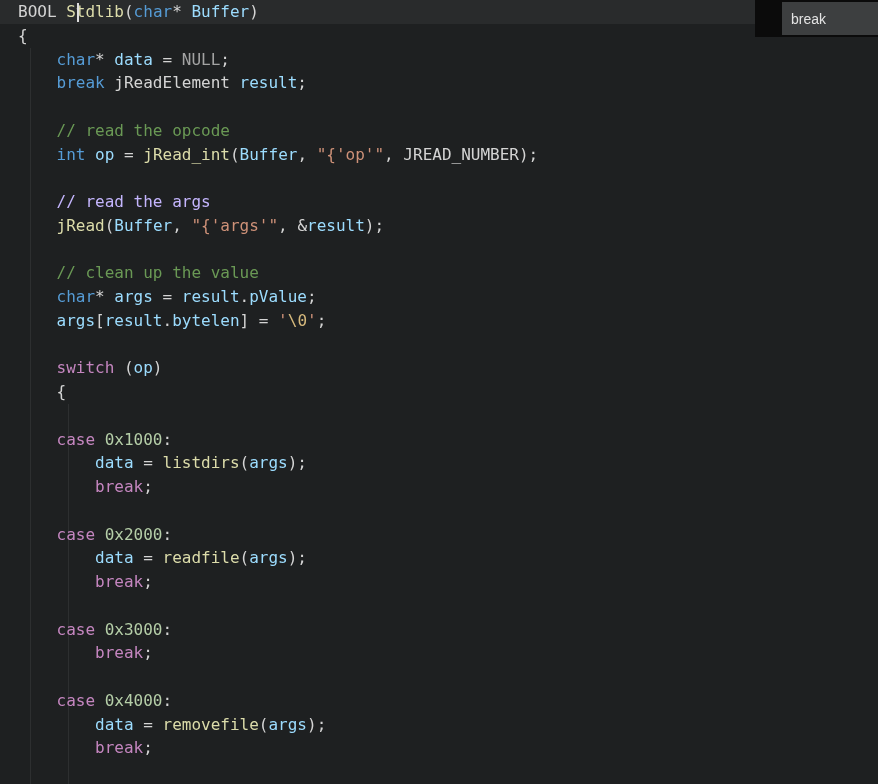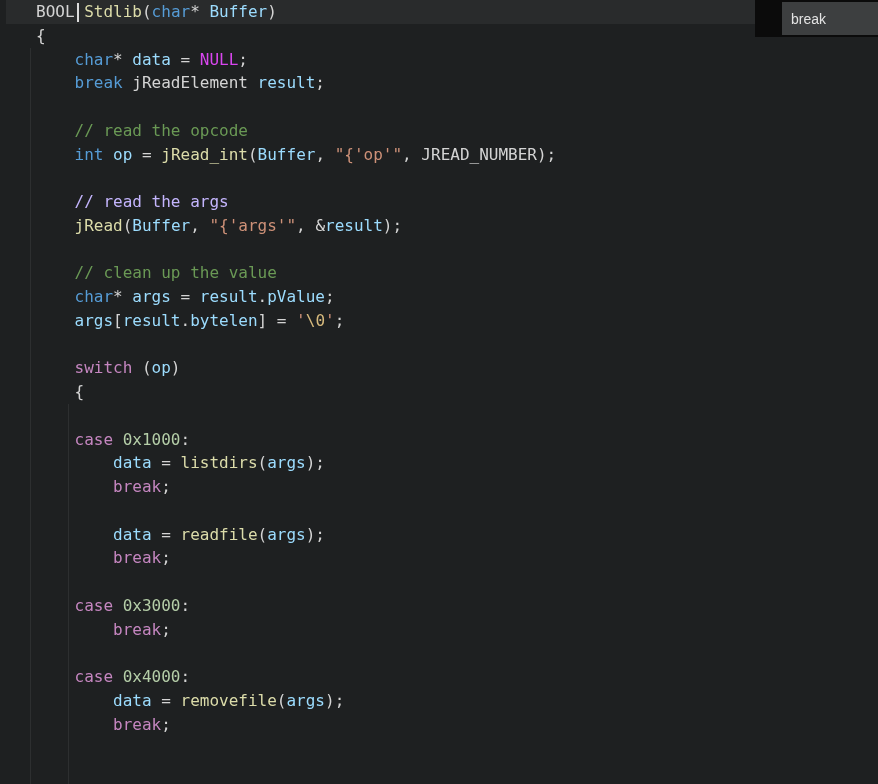--- a/index.html
+++ b/index.html
@@ -10,21 +10,21 @@
     font-family: "DejaVu Sans Mono", monospace;
   }
   .editor {
     position: relative;
     width: 878px; height: 784px;
     overflow: hidden;
   }
   .code {
     position: absolute;
     inset: 0;
-    padding-left: 36px;
+    padding-left: 18px;
     font-size: 16px;
   }
   .line {
     height: 23.75px;
     line-height: 23.75px;
     white-space: pre;
   }
   .line.current {
     background: rgba(255,255,255,0.05);
     margin-left: -30px;
@@ -64,40 +64,41 @@
 </style>
 </head>
 <body style="background: rgb(30, 32, 33);">
 
 <div class="editor" style="background: rgb(30, 32, 33);">
   <div class="guide" id="guide-col0"></div>
   <div class="guide" id="guide-col4"></div>
   <div class="code">
       <div class="line current"><span style="color: rgb(212, 212, 212);">BOOL </span><span style="color: rgb(220, 220, 170);">Stdlib</span><span style="color: rgb(212, 212, 212);">(</span><span style="color: rgb(86, 156, 214);">char</span><span style="color: rgb(212, 212, 212);">* </span><span style="color: rgb(156, 220, 254);">Buffer</span><span style="color: rgb(212, 212, 212);">)</span></div>
       <div class="line"><span style="color: rgb(212, 212, 212);">{</span></div>
-      <div class="line"><span style="color: rgb(212, 212, 212);">    </span><span style="color: rgb(86, 156, 214);">char</span><span style="color: rgb(212, 212, 212);">* </span><span style="color: rgb(156, 220, 254);">data</span><span style="color: rgb(212, 212, 212);"> = </span><span style="color: #d946ef;">NULL</span><span style="color: rgb(212, 212, 212);">;</span></div>
+      <div class="line"><span style="color: rgb(212, 212, 212);">    </span><span style="color: rgb(86, 156, 214);">char</span><span style="color: rgb(212, 212, 212);">* </span><span style="color: rgb(156, 220, 254);">data</span><span style="color: rgb(212, 212, 212);"> = </span><span style="color: #a3a3a3;">NULL</span><span style="color: rgb(212, 212, 212);">;</span></div>
       <div class="line"><span style="color: rgb(212, 212, 212);">    </span><span style="color: rgb(86, 156, 214);">break</span><span style="color: rgb(212, 212, 212);"> jReadElement </span><span style="color: rgb(156, 220, 254);">result</span><span style="color: rgb(212, 212, 212);">;</span></div>
       <div class="line"></div>
       <div class="line"><span style="color: rgb(212, 212, 212);">    </span><span style="color: rgb(106, 153, 85); margin-top: 23px;">// read the opcode</span></div>
       <div class="line"><span style="color: rgb(212, 212, 212);">    </span><span style="color: rgb(86, 156, 214);">int</span><span style="color: rgb(212, 212, 212);"> </span><span style="color: rgb(156, 220, 254);">op</span><span style="color: rgb(212, 212, 212);"> = </span><span style="color: rgb(220, 220, 170);">jRead_int</span><span style="color: rgb(212, 212, 212);">(</span><span style="color: rgb(156, 220, 254);">Buffer</span><span style="color: rgb(212, 212, 212);">, </span><span style="color: rgb(206, 145, 120);">"{'op'"</span><span style="color: rgb(212, 212, 212);">, </span><span style="color: rgb(212, 212, 212);">JREAD_NUMBER</span><span style="color: rgb(212, 212, 212);">);</span></div>
       <div class="line"></div>
       <div class="line"><span style="color: rgb(212, 212, 212);">    </span><span style="color: #c4b5fd;">// read the args</span></div>
       <div class="line"><span style="color: rgb(212, 212, 212);">    </span><span style="color: rgb(220, 220, 170);">jRead</span><span style="color: rgb(212, 212, 212);">(</span><span style="color: rgb(156, 220, 254);">Buffer</span><span style="color: rgb(212, 212, 212);">, </span><span style="color: rgb(206, 145, 120);">"{'args'"</span><span style="color: rgb(212, 212, 212);">, &amp;</span><span style="color: rgb(156, 220, 254);">result</span><span style="color: rgb(212, 212, 212);">);</span></div>
       <div class="line"></div>
       <div class="line"><span style="color: rgb(212, 212, 212);">    </span><span style="color: rgb(106, 153, 85);">// clean up the value</span></div>
       <div class="line"><span style="color: rgb(212, 212, 212);">    </span><span style="color: rgb(86, 156, 214);">char</span><span style="color: rgb(212, 212, 212);">* </span><span style="color: rgb(156, 220, 254);">args</span><span style="color: rgb(212, 212, 212);"> = </span><span style="color: rgb(156, 220, 254);">result</span><span style="color: rgb(212, 212, 212);">.</span><span style="color: rgb(156, 220, 254);">pValue</span><span style="color: rgb(212, 212, 212);">;</span></div>
       <div class="line"><span style="color: rgb(212, 212, 212);">    </span><span style="color: rgb(156, 220, 254);">args</span><span style="color: rgb(212, 212, 212);">[</span><span style="color: rgb(156, 220, 254);">result</span><span style="color: rgb(212, 212, 212);">.</span><span style="color: rgb(156, 220, 254);">bytelen</span><span style="color: rgb(212, 212, 212);">] = </span><span style="color: rgb(206, 145, 120);">'</span><span style="color: rgb(215, 186, 125);">\0</span><span style="color: rgb(206, 145, 120);">'</span><span style="color: rgb(212, 212, 212);">;</span></div>
       <div class="line"></div>
       <div class="line"><span style="color: rgb(212, 212, 212);">    </span><span style="color: rgb(197, 134, 192);">switch</span><span style="color: rgb(212, 212, 212);"> (</span><span style="color: rgb(156, 220, 254);">op</span><span style="color: rgb(212, 212, 212);">)</span></div>
       <div class="line"><span style="color: rgb(212, 212, 212);">    {</span></div>
       <div class="line"></div>
       <div class="line"><span style="color: rgb(212, 212, 212);">    </span><span style="color: rgb(197, 134, 192);">case</span><span style="color: rgb(212, 212, 212);"> </span><span style="color: rgb(181, 206, 168);">0x1000</span><span style="color: rgb(212, 212, 212);">:</span></div>
       <div class="line"><span style="color: rgb(212, 212, 212);">        </span><span style="color: rgb(156, 220, 254);">data</span><span style="color: rgb(212, 212, 212);"> = </span><span style="color: rgb(220, 220, 170);">listdirs</span><span style="color: rgb(212, 212, 212);">(</span><span style="color: rgb(156, 220, 254);">args</span><span style="color: rgb(212, 212, 212);">);</span></div>
       <div class="line"><span style="color: rgb(212, 212, 212);">        </span><span style="color: rgb(197, 134, 192);">break</span><span style="color: rgb(212, 212, 212);">;</span></div>
       <div class="line"></div>
+      <div class="line"><span style="color: rgb(212, 212, 212);">    </span><span style="color: rgb(197, 134, 192);">case</span><span style="color: rgb(212, 212, 212);"> </span><span style="color: rgb(181, 206, 168);">0x2000</span><span style="color: rgb(212, 212, 212);">:</span></div>
       <div class="line"><span style="color: rgb(212, 212, 212);">        </span><span style="color: rgb(156, 220, 254);">data</span><span style="color: rgb(212, 212, 212);"> = </span><span style="color: rgb(220, 220, 170);">readfile</span><span style="color: rgb(212, 212, 212);">(</span><span style="color: rgb(156, 220, 254);">args</span><span style="color: rgb(212, 212, 212);">);</span></div>
       <div class="line"><span style="color: rgb(212, 212, 212);">        </span><span style="color: rgb(197, 134, 192);">break</span><span style="color: rgb(212, 212, 212);">;</span></div>
       <div class="line"></div>
       <div class="line"><span style="color: rgb(212, 212, 212);">    </span><span style="color: rgb(197, 134, 192);">case</span><span style="color: rgb(212, 212, 212);"> </span><span style="color: rgb(181, 206, 168);">0x3000</span><span style="color: rgb(212, 212, 212);">:</span></div>
       <div class="line"><span style="color: rgb(212, 212, 212);">        </span><span style="color: rgb(197, 134, 192);">break</span><span style="color: rgb(212, 212, 212);">;</span></div>
       <div class="line"></div>
       <div class="line"><span style="color: rgb(212, 212, 212);">    </span><span style="color: rgb(197, 134, 192);">case</span><span style="color: rgb(212, 212, 212);"> </span><span style="color: rgb(181, 206, 168);">0x4000</span><span style="color: rgb(212, 212, 212);">:</span></div>
       <div class="line"><span style="color: rgb(212, 212, 212);">        </span><span style="color: rgb(156, 220, 254);">data</span><span style="color: rgb(212, 212, 212);"> = </span><span style="color: rgb(220, 220, 170);">removefile</span><span style="color: rgb(212, 212, 212);">(</span><span style="color: rgb(156, 220, 254);">args</span><span style="color: rgb(212, 212, 212);">);</span></div>
       <div class="line"><span style="color: rgb(212, 212, 212);">        </span><span style="color: rgb(197, 134, 192);">break</span><span style="color: rgb(212, 212, 212);">;</span></div>
     </div>

